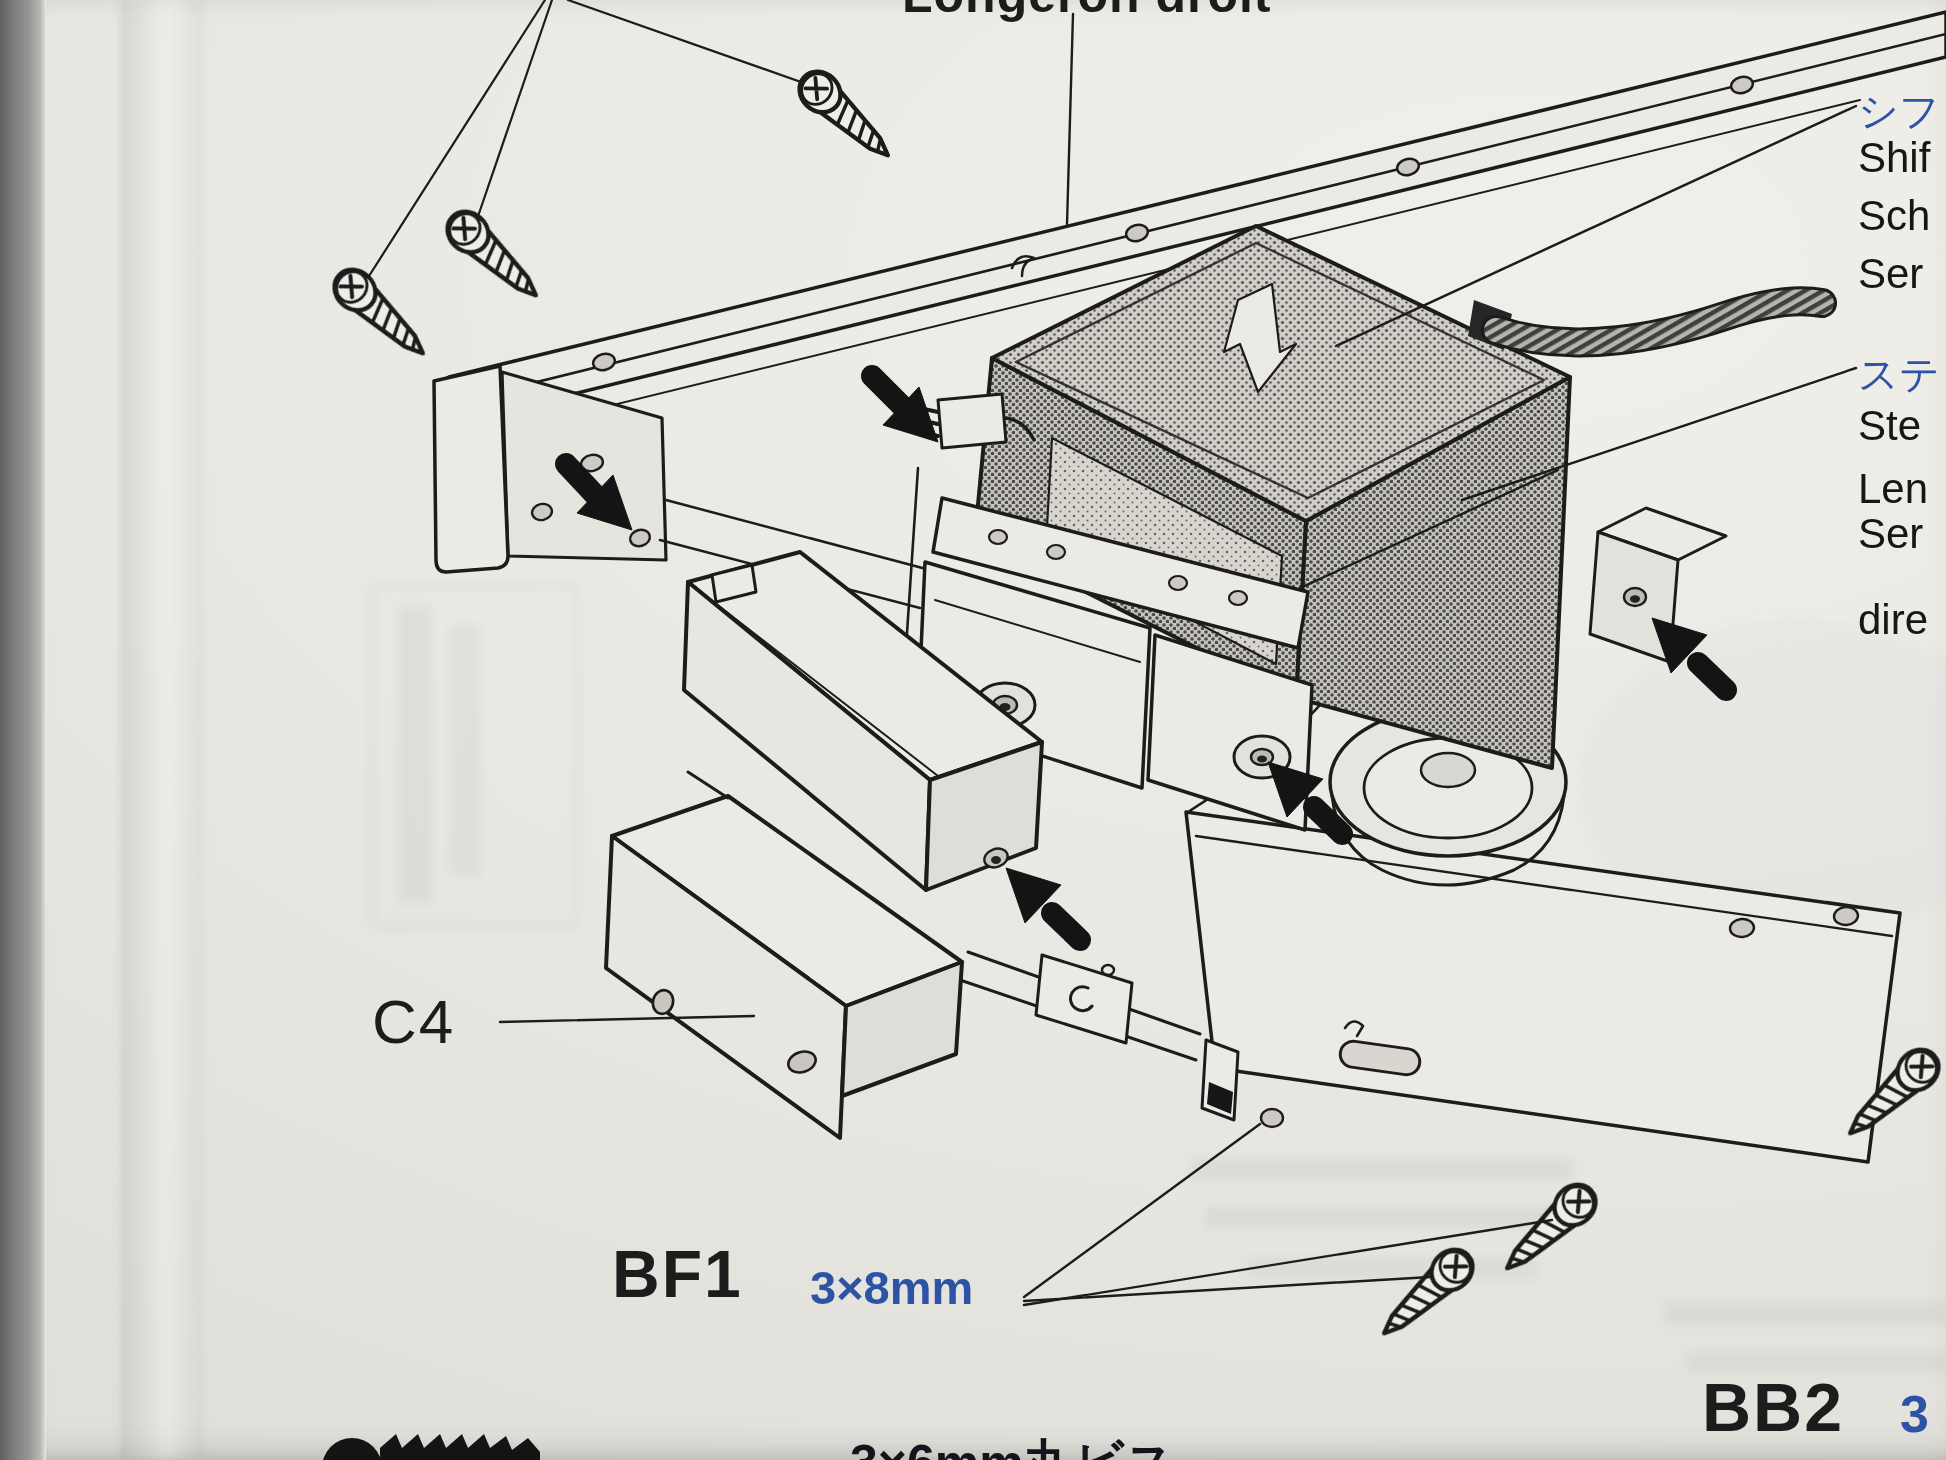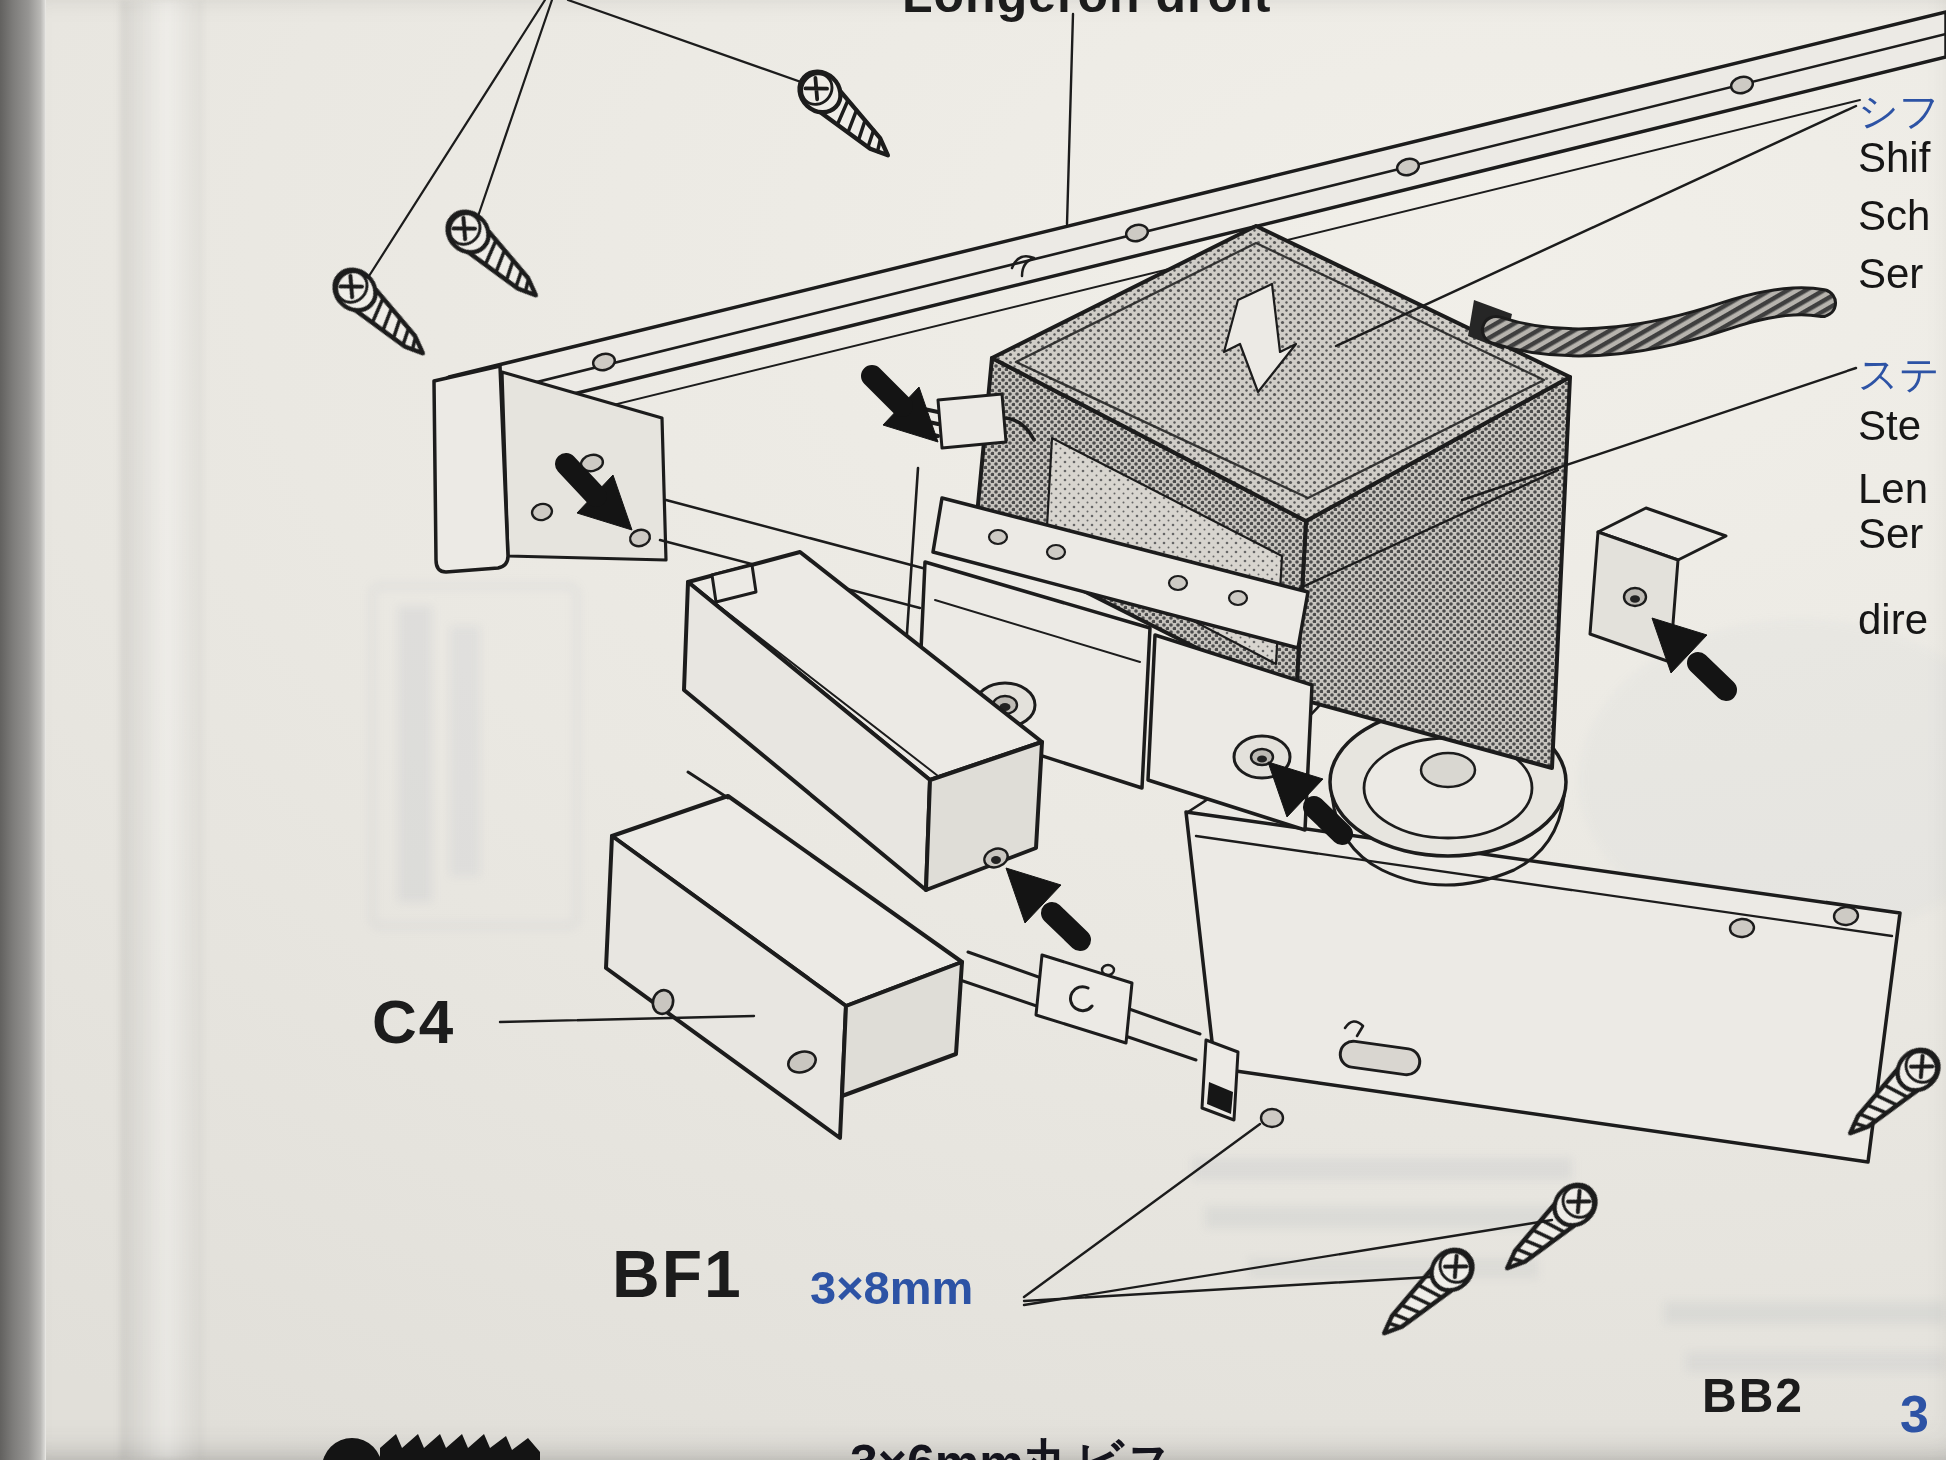--- a/index.html
+++ b/index.html
@@ -15,24 +15,24 @@
     filter:blur(3px); pointer-events:none; }
   .desk { position:absolute; left:0; top:0; width:46px; height:100%;
     background:linear-gradient(90deg,#62615f 0%,#7d7c7a 28%,#969593 62%,#b9b8b5 88%,#d8d7d4 97%,#efeeea 100%); }
   svg.art { position:absolute; inset:0; width:1946px; height:1460px; }
   svg.art path, svg.art ellipse, svg.art rect, svg.art line, svg.art polyline { stroke-linejoin:round; stroke-linecap:round; }
   .ghost { filter:blur(5px); }
 
   .lbl { position:absolute; white-space:nowrap; color:#1c1c1c; }
   .blue { color:#2d53a5; }
   .top-rail  { left:902px;  top:-34px;  font-size:50px; font-weight:600; letter-spacing:1px; }
-  .c4        { left:372px;  top:986px;  font-size:62px; font-weight:700; letter-spacing:2px; }
+  .c4        { left:372px;  top:986px;  font-size:62px; font-weight:400; letter-spacing:2px; }
   .bf1       { left:572px;  top:1236px; font-size:66px; font-weight:700; letter-spacing:2px;margin-left:40px; }
   .bf1size   { left:810px;  top:1260px; font-size:47px; font-weight:600; }
-  .bb2       { left:1702px; top:1368px; font-size:48px; font-weight:700; letter-spacing:2px; }
+  .bb2       { left:1702px; top:1368px; font-size:68px; font-weight:700; letter-spacing:2px; }
   .bb2size   { left:1900px; top:1384px; font-size:52px; font-weight:600; }
   .bottomnote{ left:850px;  top:1430px; font-size:50px; font-weight:600; color:#14141d; }
   .rc        { left:1858px; font-size:42px; font-weight:400; color:#161616; }
   .rcjp      { left:1858px; font-size:40px; font-weight:500; }
   .rc-shift-jp { top:84px;text-align:right; }  .rc-shift-en { top:134px; } .rc-shift-de { top:192px; } .rc-shift-fr { top:250px; }
   .rc-steer-jp { top:347px;text-align:center; } .rc-steer-en { top:402px; } .rc-steer-de { top:465px; }
   .rc-steer-f1 { top:510px; } .rc-steer-f2 { top:564px;margin-top:32px; }
 </style>
 </head>
 <body>

